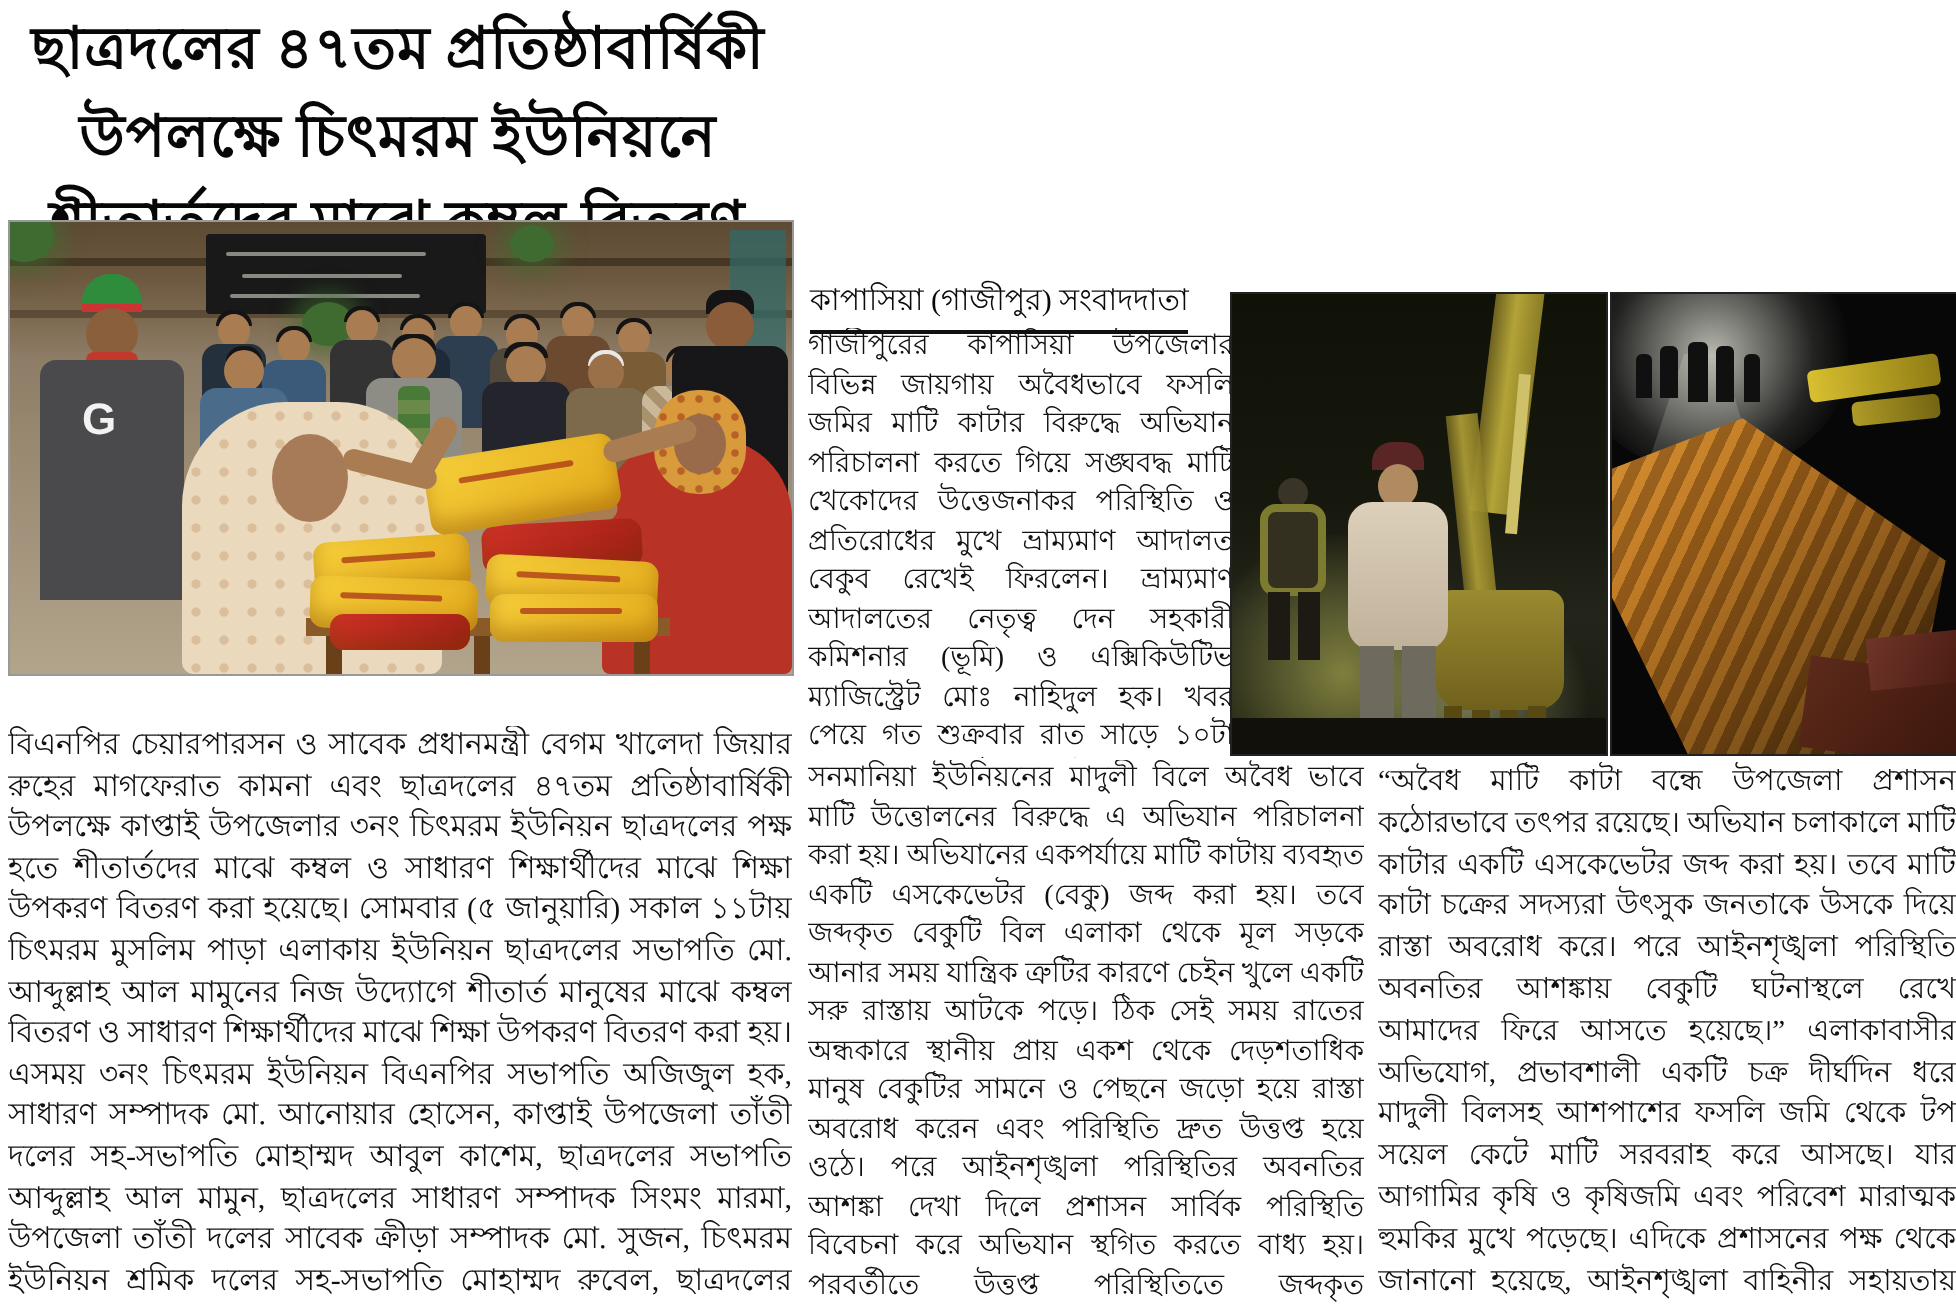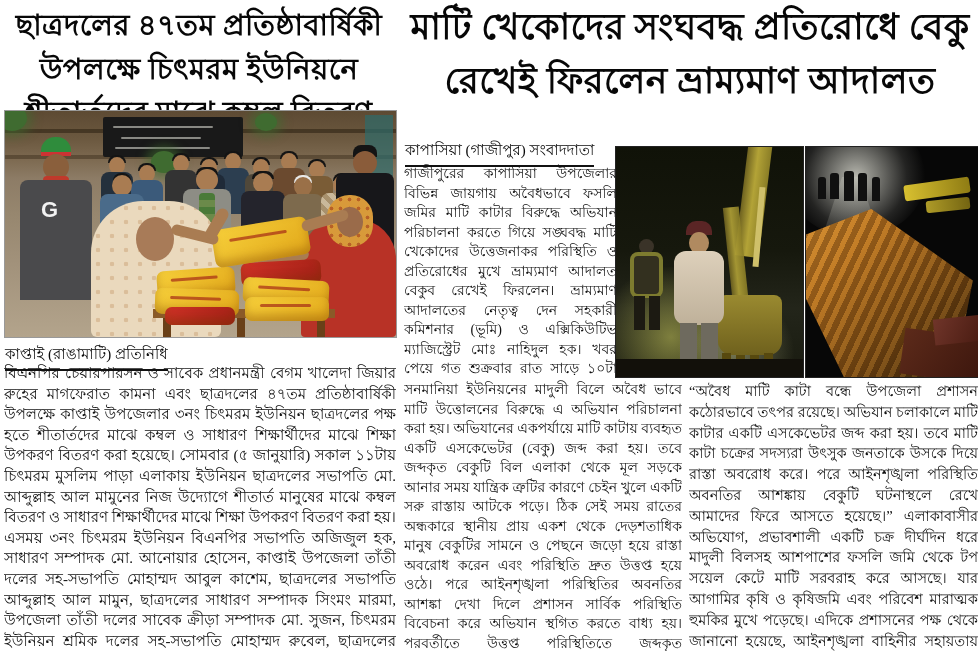--- a/index.html
+++ b/index.html
@@ -199,24 +199,22 @@
     <div class="packet pk-r" style="left:160px;top:196px;width:70px;height:18px;"></div>
 
     <div class="packet pk-y" style="left:208px;top:112px;width:96px;height:38px;transform:rotate(-9deg);">
         <div class="pk-mark"></div>
       </div>
     <div class="arm" style="left:166px;top:118px;width:48px;height:11px;transform:rotate(14deg);"></div>
     <div class="arm" style="left:296px;top:104px;width:48px;height:11px;transform:rotate(-16deg);"></div>
     <div class="arm" style="left:206px;top:96px;width:12px;height:34px;transform:rotate(30deg);"></div>
   </div>
 
-  <div class="abs byline" id="by-left"><span>কাপ্তাই (রাঙামাটি) প্রতিনিধি</span></div>
   <div class="abs bodytext" id="body-left">বিএনপির চেয়ারপারসন ও সাবেক প্রধানমন্ত্রী বেগম খালেদা জিয়ার রুহের মাগফেরাত কামনা এবং ছাত্রদলের ৪৭তম প্রতিষ্ঠাবার্ষিকী উপলক্ষে কাপ্তাই উপজেলার ৩নং চিৎমরম ইউনিয়ন ছাত্রদলের পক্ষ হতে শীতার্তদের মাঝে কম্বল ও সাধারণ শিক্ষার্থীদের মাঝে শিক্ষা উপকরণ বিতরণ করা হয়েছে। সোমবার (৫ জানুয়ারি) সকাল ১১টায় চিৎমরম মুসলিম পাড়া এলাকায় ইউনিয়ন ছাত্রদলের সভাপতি মো. আব্দুল্লাহ আল মামুনের নিজ উদ্যোগে শীতার্ত মানুষের মাঝে কম্বল বিতরণ ও সাধারণ শিক্ষার্থীদের মাঝে শিক্ষা উপকরণ বিতরণ করা হয়। এসময় ৩নং চিৎমরম ইউনিয়ন বিএনপির সভাপতি অজিজুল হক, সাধারণ সম্পাদক মো. আনোয়ার হোসেন, কাপ্তাই উপজেলা তাঁতী দলের সহ-সভাপতি মোহাম্মদ আবুল কাশেম, ছাত্রদলের সভাপতি আব্দুল্লাহ আল মামুন, ছাত্রদলের সাধারণ সম্পাদক সিংমং মারমা, উপজেলা তাঁতী দলের সাবেক ক্রীড়া সম্পাদক মো. সুজন, চিৎমরম ইউনিয়ন শ্রমিক দলের সহ-সভাপতি মোহাম্মদ রুবেল, ছাত্রদলের সদস্য জাফর, মুন্না, নয়ন, সজিব, রাকিব, জুয়েল, নাহিদ, বিজয় ও টিপু উপস্থিত ছিলেন। পরে বেগম খালেদা জিয়ার রুহের মাগফেরাত কামনায় দোয়া মাহফিল অনুষ্ঠিত হয়। এসময় দোয়া মাহফিল ও মুনাজাত পরিচালনা করেন হাফেজ মাওলানা মিজানুর রহমান আজহারী।</div>
 
-  <div class="abs headline" id="hl-right">মাটি খেকোদের সংঘবদ্ধ প্রতিরোধে বেকু রেখেই ফিরলেন ভ্রাম্যমাণ আদালত</div>
   <div class="abs byline" id="by-right"><span>কাপাসিয়া (গাজীপুর) সংবাদদাতা</span></div>
 
   <div class="abs bodytext" id="col1-top">গাজীপুরের কাপাসিয়া উপজেলার বিভিন্ন জায়গায় অবৈধভাবে ফসলি জমির মাটি কাটার বিরুদ্ধে অভিযান পরিচালনা করতে গিয়ে সঙ্ঘবদ্ধ মাটি খেকোদের উত্তেজনাকর পরিস্থিতি ও প্রতিরোধের মুখে ভ্রাম্যমাণ আদালত বেকুব রেখেই ফিরলেন। ভ্রাম্যমাণ আদালতের নেতৃত্ব দেন সহকারী কমিশনার (ভূমি) ও এক্সিকিউটিভ ম্যাজিস্ট্রেট মোঃ নাহিদুল হক। খবর পেয়ে গত শুক্রবার রাত সাড়ে ১০টা থেকে আড়াইটা পর্যন্ত কাপাসিয়া উপজেলার</div>
   <div class="abs bodytext" id="col1-bottom">সনমানিয়া ইউনিয়নের মাদুলী বিলে অবৈধ ভাবে মাটি উত্তোলনের বিরুদ্ধে এ অভিযান পরিচালনা করা হয়। অভিযানের একপর্যায়ে মাটি কাটায় ব্যবহৃত একটি এসকেভেটর (বেকু) জব্দ করা হয়। তবে জব্দকৃত বেকুটি বিল এলাকা থেকে মূল সড়কে আনার সময় যান্ত্রিক ত্রুটির কারণে চেইন খুলে একটি সরু রাস্তায় আটকে পড়ে। ঠিক সেই সময় রাতের অন্ধকারে স্থানীয় প্রায় একশ থেকে দেড়শতাধিক মানুষ বেকুটির সামনে ও পেছনে জড়ো হয়ে রাস্তা অবরোধ করেন এবং পরিস্থিতি দ্রুত উত্তপ্ত হয়ে ওঠে। পরে আইনশৃঙ্খলা পরিস্থিতির অবনতির আশঙ্কা দেখা দিলে প্রশাসন সার্বিক পরিস্থিতি বিবেচনা করে অভিযান স্থগিত করতে বাধ্য হয়। পরবর্তীতে উত্তপ্ত পরিস্থিতিতে জব্দকৃত এসকেভেটরটি ঘটনাস্থলে রেখেই প্রশাসনিক দল নিরাপদে ফিরে আসেন। এ বিষয়ে উপজেলা সহকারী কমিশনার (ভূমি) ও এক্সিকিউটিভ ম্যাজিস্ট্রেট মোঃ নাহিদুল হক জানান,</div>
   <div class="abs bodytext" id="col2">“অবৈধ মাটি কাটা বন্ধে উপজেলা প্রশাসন কঠোরভাবে তৎপর রয়েছে। অভিযান চলাকালে মাটি কাটার একটি এসকেভেটর জব্দ করা হয়। তবে মাটি কাটা চক্রের সদস্যরা উৎসুক জনতাকে উসকে দিয়ে রাস্তা অবরোধ করে। পরে আইনশৃঙ্খলা পরিস্থিতি অবনতির আশঙ্কায় বেকুটি ঘটনাস্থলে রেখে আমাদের ফিরে আসতে হয়েছে।” এলাকাবাসীর অভিযোগ, প্রভাবশালী একটি চক্র দীর্ঘদিন ধরে মাদুলী বিলসহ আশপাশের ফসলি জমি থেকে টপ সয়েল কেটে মাটি সরবরাহ করে আসছে। যার আগামির কৃষি ও কৃষিজমি এবং পরিবেশ মারাত্মক হুমকির মুখে পড়েছে। এদিকে প্রশাসনের পক্ষ থেকে জানানো হয়েছে, আইনশৃঙ্খলা বাহিনীর সহায়তায় খুব শিগগিরই পুনরায় অভিযান চালিয়ে অবৈধ মাটি কাটার সঙ্গে জড়িতদের বিরুদ্ধে কঠোর ব্যবস্থা নেওয়া হবে বলে জানিয়েছেন।</div>
 
   <div class="abs" id="photoA">
     <div class="glow" style="left:-30px;top:120px;width:170px;height:140px;background:radial-gradient(circle,rgba(205,205,95,.55),rgba(205,205,95,0) 65%);"></div>
     <div class="glow" style="left:40px;top:150px;width:160px;height:110px;background:radial-gradient(circle,rgba(235,235,170,.4),rgba(235,235,170,0) 60%);"></div>
     <div class="exc-boom" style="left:126px;top:-10px;width:24px;height:120px;transform:rotate(7deg);"></div>

